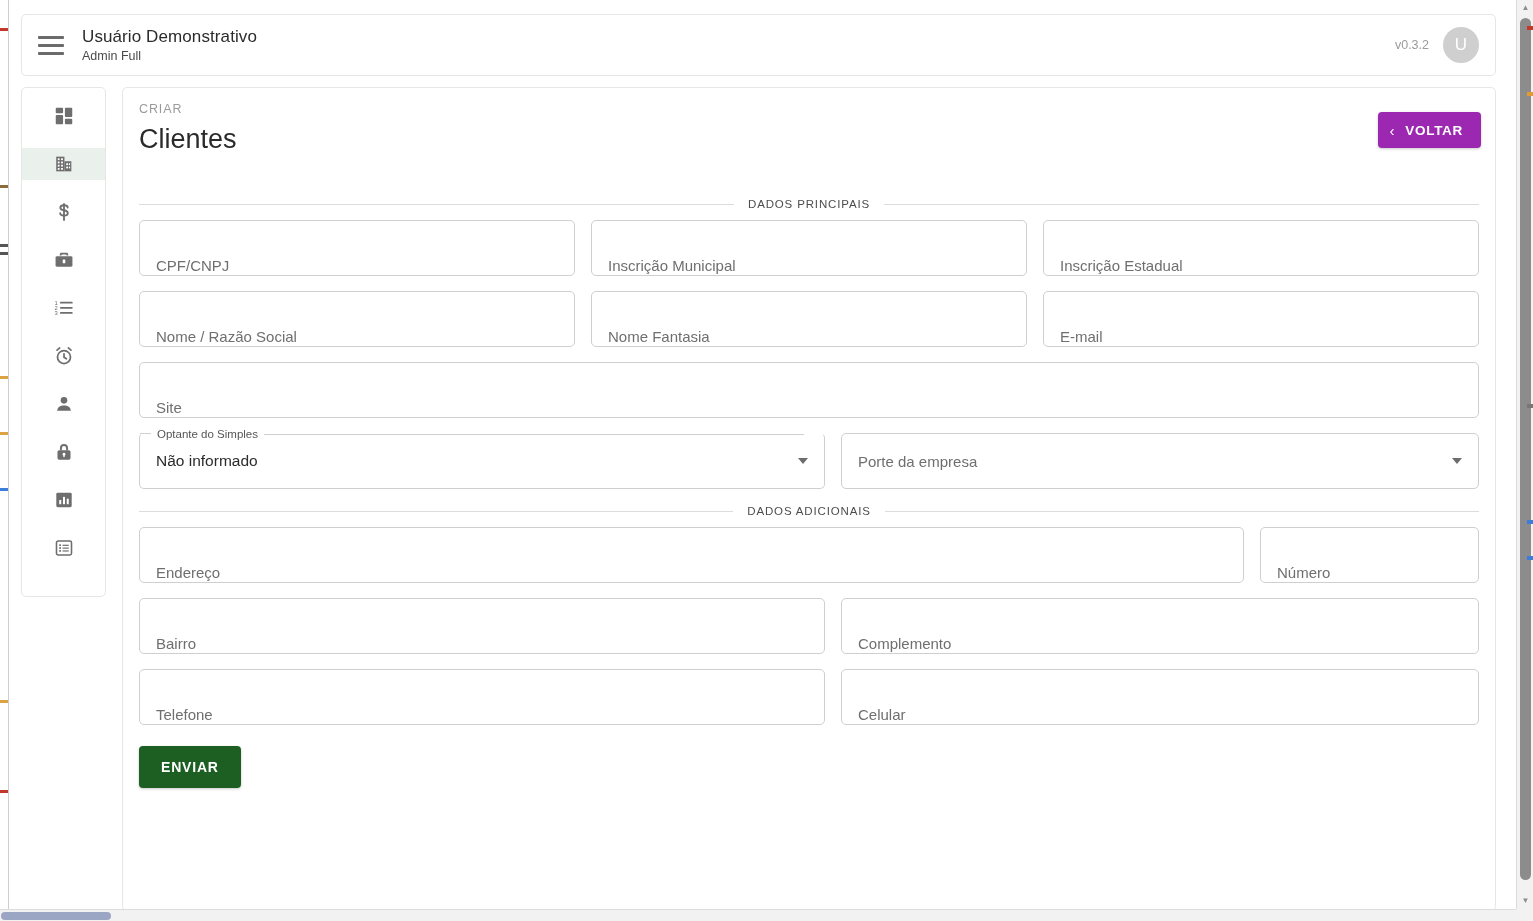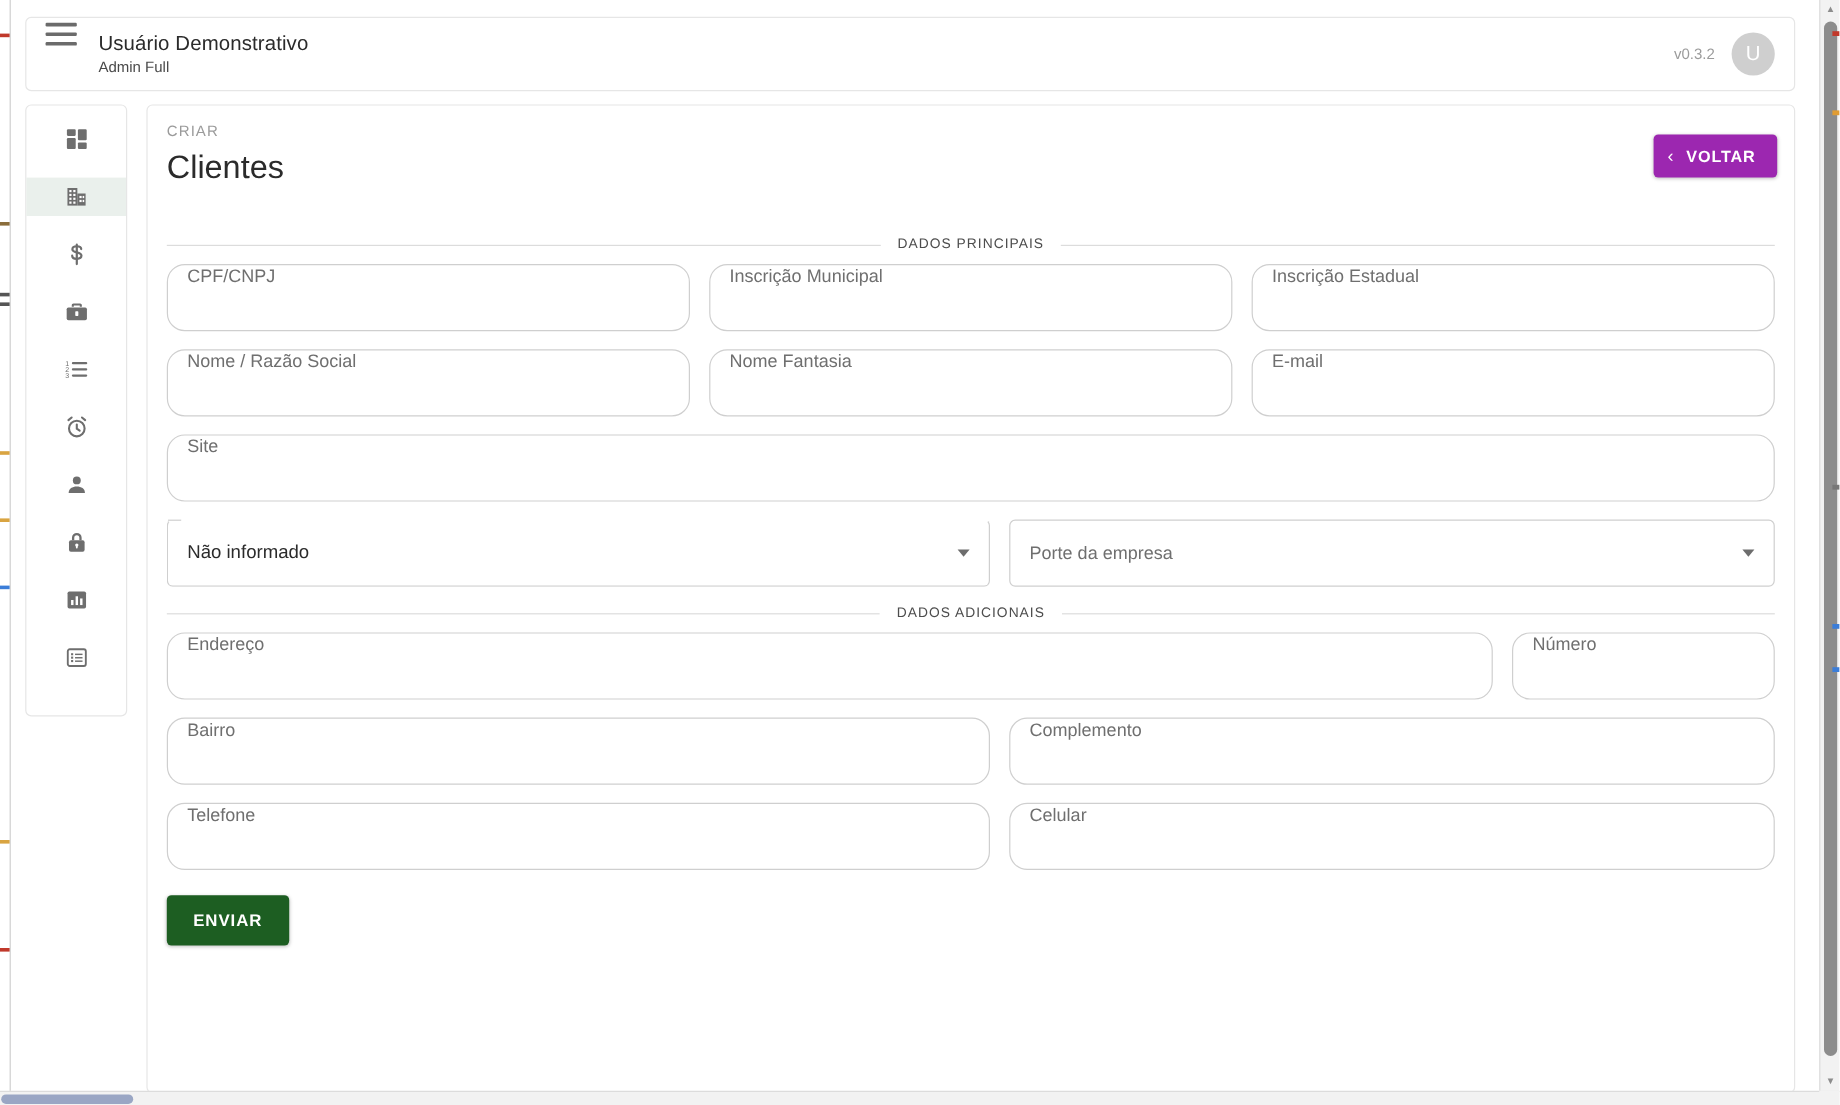--- a/index.html
+++ b/index.html
@@ -103,20 +103,21 @@
   
   .topbar {
     position: relative;
     margin: 6px 0 0 10px;
     width: 1475px;
     height: 62px;
     background: #ffffff;
     border: 1px solid #e6e6e6;
     border-radius: 5px;
     display: flex;
+    align-items: center;
     padding: 0 16px;
   }
   .hamburger {
     width: 26px; height: 26px;
     margin-right: 18px;
     display: flex; flex-direction: column;
     justify-content: center; gap: 5px;
     cursor: pointer;
   }
   .hamburger span {
@@ -212,23 +213,23 @@
     font-size: 11.5px; color: #4d4d4d;
     letter-spacing: .85px; white-space: nowrap;
   }
 
   
   .row { display: flex; gap: 16px; margin: 0 2px 15px 2px; }
   .field {
     position: relative;
     height: 56px;
     border: 1px solid #cfcfcf;
-    border-radius: 15px;
-    background: #ffffff;
-    display: flex; align-items: flex-start;
+    border-radius: 5px;
+    background: #ffffff;
+    display: flex; align-items: flex-end;
     padding: 0 16px;
     cursor: text;
   }
   .field .ph {
     font-size: 15px; color: #6f6f6f; line-height: 19px;
     user-select: none;
   }
   .c1 { flex: 1 1 0; }
   .w-num { flex: 0 0 219px; }
   .w-addr { flex: 1 1 auto; }
@@ -501,20 +502,24 @@
         <div class="row">
           <div class="field c1">
             <span class="ph">Site</span>
           </div>
         </div>
 
 
         <div class="row">
           <div class="sel notched w-half-l">
             <div class="sel-top-border" style="width:11px;"></div>
+            <div class="notch">
+              <span class="ntext">Optante do Simples</span>
+              <span class="seg-r" style="width:540px;"></span>
+            </div>
             <span class="val">Não informado</span>
             <span class="caret"></span>
           </div>
           <div class="sel w-half-r">
             <span class="val placeholder">Porte da empresa</span>
             <span class="caret"></span>
           </div>
         </div>
 
         <div class="section">

